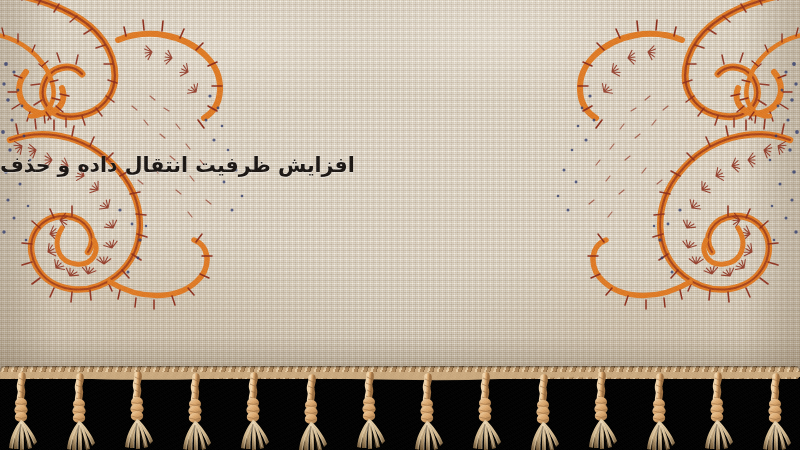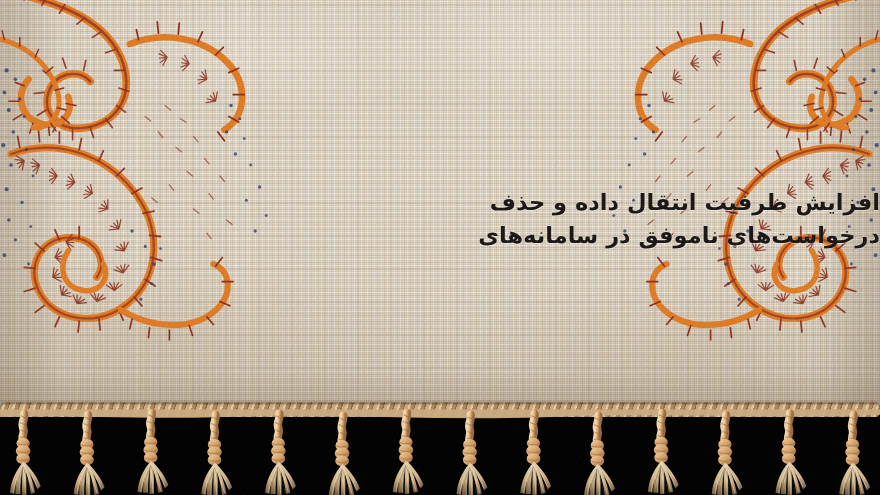--- a/index.html
+++ b/index.html
@@ -51,23 +51,22 @@
 
   
   .orn{position:absolute;top:0;height:378px;width:250px;}
   .orn svg{display:block;width:100%;height:100%;}
   .orn-left{left:0;}
   .orn-right{right:0;transform:scaleX(-1);}
 
   
   .title-block{
     position:absolute;left:0;top:150px;width:800px;
-    text-align:right;direction:rtl;
+    text-align:left;direction:rtl;
     z-index:6;
-    margin-top:19px;
   }
   .tline{
     color:#1b1613;
     font-weight:bold;
     font-size:20.5px;
     line-height:30px;
     letter-spacing:0px;
     text-shadow:0 1px 0 rgba(255,255,255,.42), 0 -1px 0 rgba(255,255,255,.22);
     white-space:nowrap;
   }
@@ -449,21 +448,20 @@
         <path d="M150 96 l5 4 M164 108 l5 3 M176 124 l4 5 M160 134 l5 4
                  M144 120 l4 5 M132 106 l5 4 M186 144 l4 5 M170 156 l5 4
                  M154 168 l4 5 M138 180 l5 4 M190 176 l4 5 M176 190 l5 4
                  M200 160 l4 5 M206 200 l5 4 M188 212 l4 5"></path>
       </g>
     </svg>
   </div>
 
   <div class="title-block">
     <div class="tline">افزایش ظرفیت انتقال داده و حذف</div>
-    <div class="tline">درخواست‌های ناموفق در سامانه‌های</div>
   </div>
 
   <div class="blackband"></div>
 
   <div class="cord"></div>
 
   <div class="fringe">
     <svg viewBox="0 0 800 78" preserveAspectRatio="none" aria-hidden="true">
       <defs>
         <linearGradient id="knotG" x1="0" y1="0" x2="1" y2="1">

